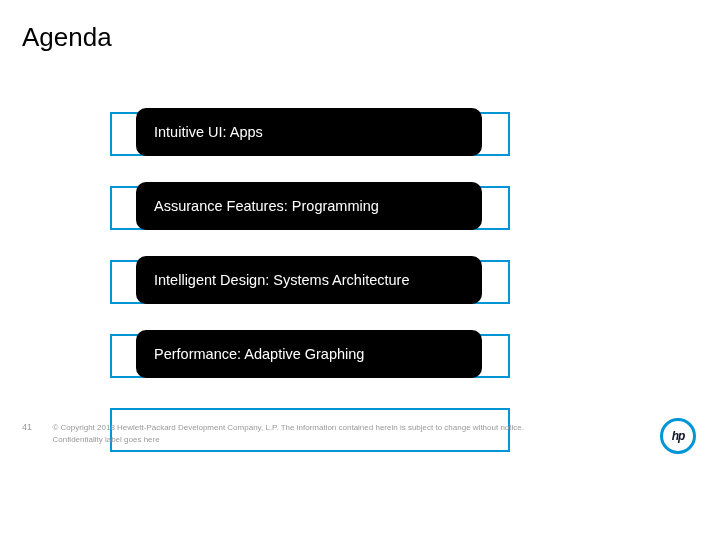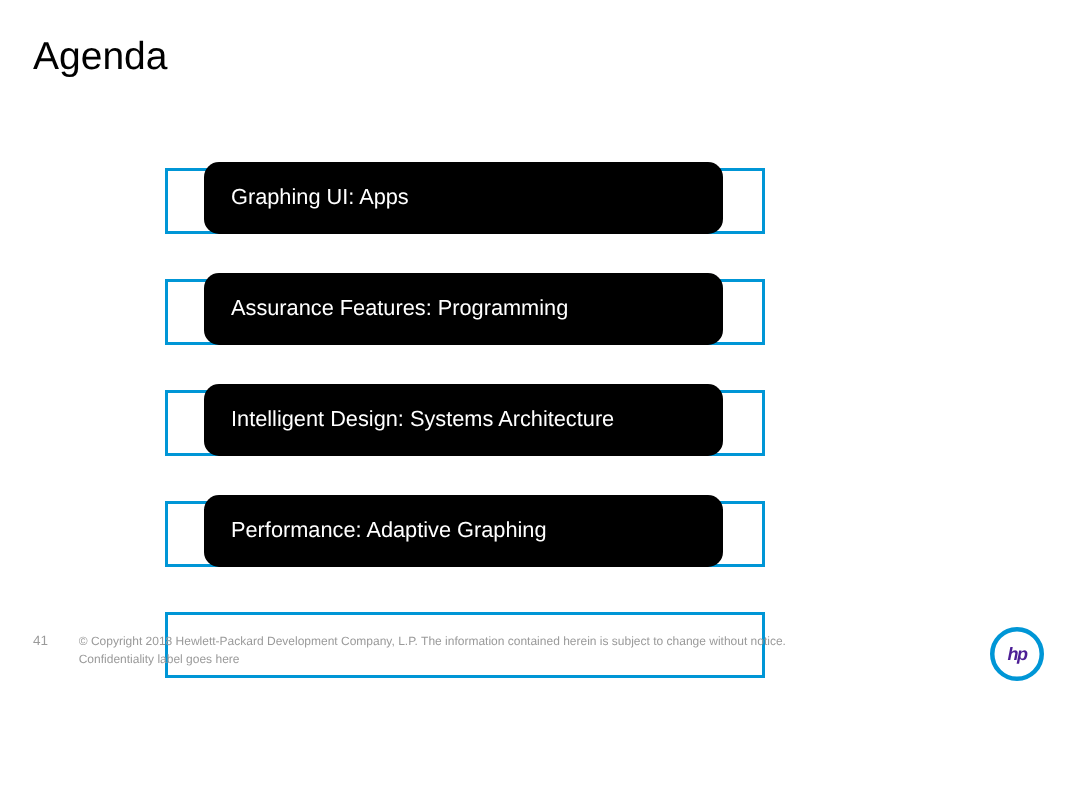--- a/index.html
+++ b/index.html
@@ -9,35 +9,35 @@
   .items { position: absolute; left: 110px; top: 108px; width: 400px; }
   .row { position: relative; width: 400px; height: 52px; margin-bottom: 22px; }
   .back { position: absolute; left: 0; top: 4px; width: 400px; height: 44px; border: 2px solid #0096d6; background: #ffffff; }
   .front { position: absolute; left: 26px; top: 0; width: 346px; height: 48px; background: #000000; border-radius: 10px; display: flex; align-items: center; padding-left: 18px; }
   .front span { color: #ffffff; font-size: 14.5px; font-weight: 400; }
   .footer { position: absolute; left: 22px; bottom: 22px; width: 560px; color: #888888; }
   .pagenum { display: inline-block; font-size: 9px; color: #9a9a9a; margin-right: 16px; vertical-align: top; }
   .copy { display: inline-block; font-size: 8px; color: #9a9a9a; line-height: 12px; width: 500px; vertical-align: top; }
   .logo { position: absolute; right: 24px; bottom: 14px; width: 36px; height: 36px; }
   .logo .ring { width: 36px; height: 36px; border-radius: 50%; border: 3px solid #0096d6; display: flex; align-items: center; justify-content: center; }
-  .logo .ring .txt { font-size: 12px; font-style: italic; font-weight: 700; color: #4c1d95; letter-spacing: -1px; }
+  .logo .ring .txt { font-size: 12px; font-style: italic; font-weight: 700; color: #0f172a; letter-spacing: -1px; }
 </style>
 </head>
 <body>
 
 <div class="slide">
 
   <div class="title">Agenda</div>
 
   <div class="items">
 
     <div class="row">
       <div class="back"></div>
       <div class="front">
-        <span>Graphing UI: Apps</span>
+        <span>Intuitive UI: Apps</span>
       </div>
     </div>
 
     <div class="row">
       <div class="back"></div>
       <div class="front">
         <span>Assurance Features: Programming</span>
       </div>
     </div>
 

